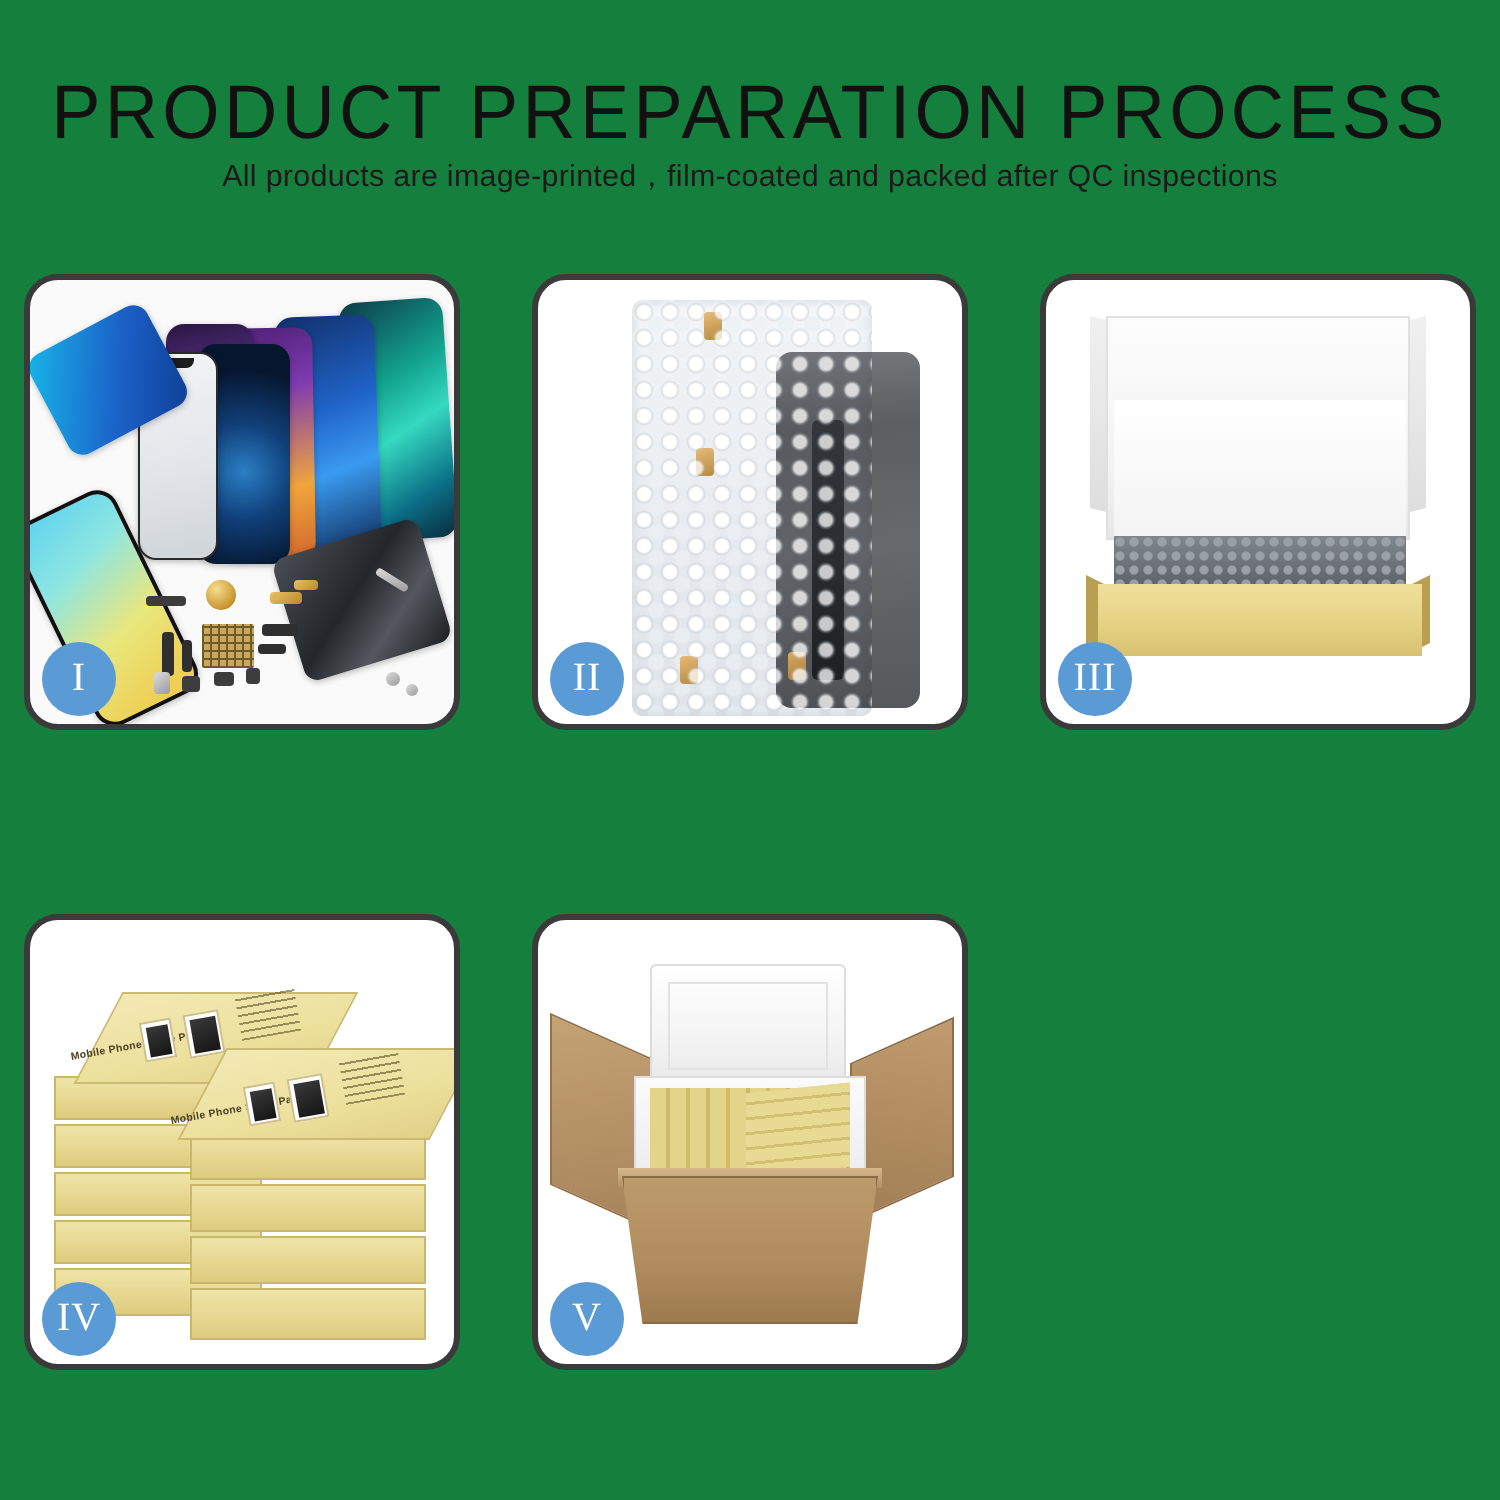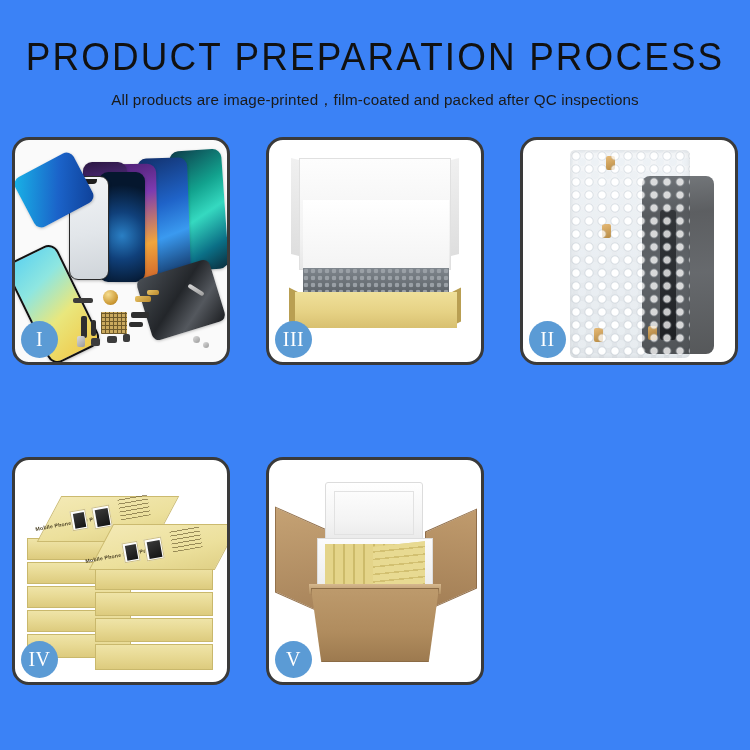--- a/index.html
+++ b/index.html
@@ -2,35 +2,34 @@
 <html><head>
 <meta charset="utf-8">
 <style>
   * { margin:0; padding:0; box-sizing:border-box; }
   html, body {
     width:750px; height:750px;
     background:#ffffff;
     font-family:"Liberation Sans", sans-serif;
     overflow:hidden;
   }
-  .page { position:relative; width:750px; height:750px; background:#3b82f6; }
+  .page { position:relative; width:750px; height:750px; background:#15803d; }
 
   
   .header { padding-top:38px; text-align:center; }
   .title {
     font-family:"Liberation Sans", sans-serif;
     font-size:38px;
     font-weight:400;
     letter-spacing:2.2px;
     color:#111111;
     line-height:1.05;
     transform:scaleX(0.97);
   }
   .subtitle {
-    margin-top:12px;
     font-size:15.2px;
     font-weight:400;
     color:#1a1a1a;
     letter-spacing:0.15px;
   }
 
   
   .grid {
     position:absolute;
     left:12px; top:137px;
@@ -384,49 +383,49 @@
         <div class="chip" style="left:76px;top:198px;width:9px;height:8px;"></div>
         <div class="chip" style="left:92px;top:196px;width:10px;height:7px;"></div>
         <div class="chip" style="left:108px;top:194px;width:7px;height:8px;"></div>
         <div class="chip silver" style="left:172px;top:148px;width:18px;height:4px;transform:rotate(32deg);"></div>
         <div class="chip silver" style="left:178px;top:196px;width:7px;height:7px;border-radius:50%;"></div>
         <div class="chip silver" style="left:188px;top:202px;width:6px;height:6px;border-radius:50%;"></div>
       </div>
       <div class="badge">I</div>
     </div>
 
-    <div class="panel p3">
-      <div class="panel-inner">
-        <div class="b3-lid-left"></div>
-        <div class="b3-lid-right"></div>
-        <div class="b3-lid"></div>
-        <div class="b3-foam"></div>
-        <div class="b3-dark-foam"></div>
-        <div class="b3-front-left"></div>
-        <div class="b3-front-right"></div>
-        <div class="b3-front"></div>
-      </div>
-      <div class="badge">III</div>
-    </div>
-
     <div class="panel p2">
       <div class="panel-inner">
         <div class="bubble-bag">
           <div class="bb-part"></div>
           <div class="bb-strip"></div>
           <div class="bb-tab" style="left:36px;top:6px;"></div>
           <div class="bb-tab" style="left:32px;top:74px;"></div>
           <div class="bb-tab" style="left:24px;top:178px;"></div>
           <div class="bb-tab" style="left:78px;top:176px;"></div>
           <div class="bb-overlay"></div>
         </div>
       </div>
       <div class="badge">II</div>
     </div>
 
+    <div class="panel p3">
+      <div class="panel-inner">
+        <div class="b3-lid-left"></div>
+        <div class="b3-lid-right"></div>
+        <div class="b3-lid"></div>
+        <div class="b3-foam"></div>
+        <div class="b3-dark-foam"></div>
+        <div class="b3-front-left"></div>
+        <div class="b3-front-right"></div>
+        <div class="b3-front"></div>
+      </div>
+      <div class="badge">III</div>
+    </div>
+
     <div class="panel p4">
       <div class="panel-inner">
         <div class="stack">
 
           <div class="sbox" style="left:4px;top:62px;width:104px;height:22px;"></div>
           <div class="sbox" style="left:4px;top:86px;width:104px;height:22px;"></div>
           <div class="sbox" style="left:4px;top:110px;width:104px;height:22px;"></div>
           <div class="sbox" style="left:4px;top:134px;width:104px;height:22px;"></div>
           <div class="sbox" style="left:4px;top:158px;width:104px;height:24px;"></div>
 

